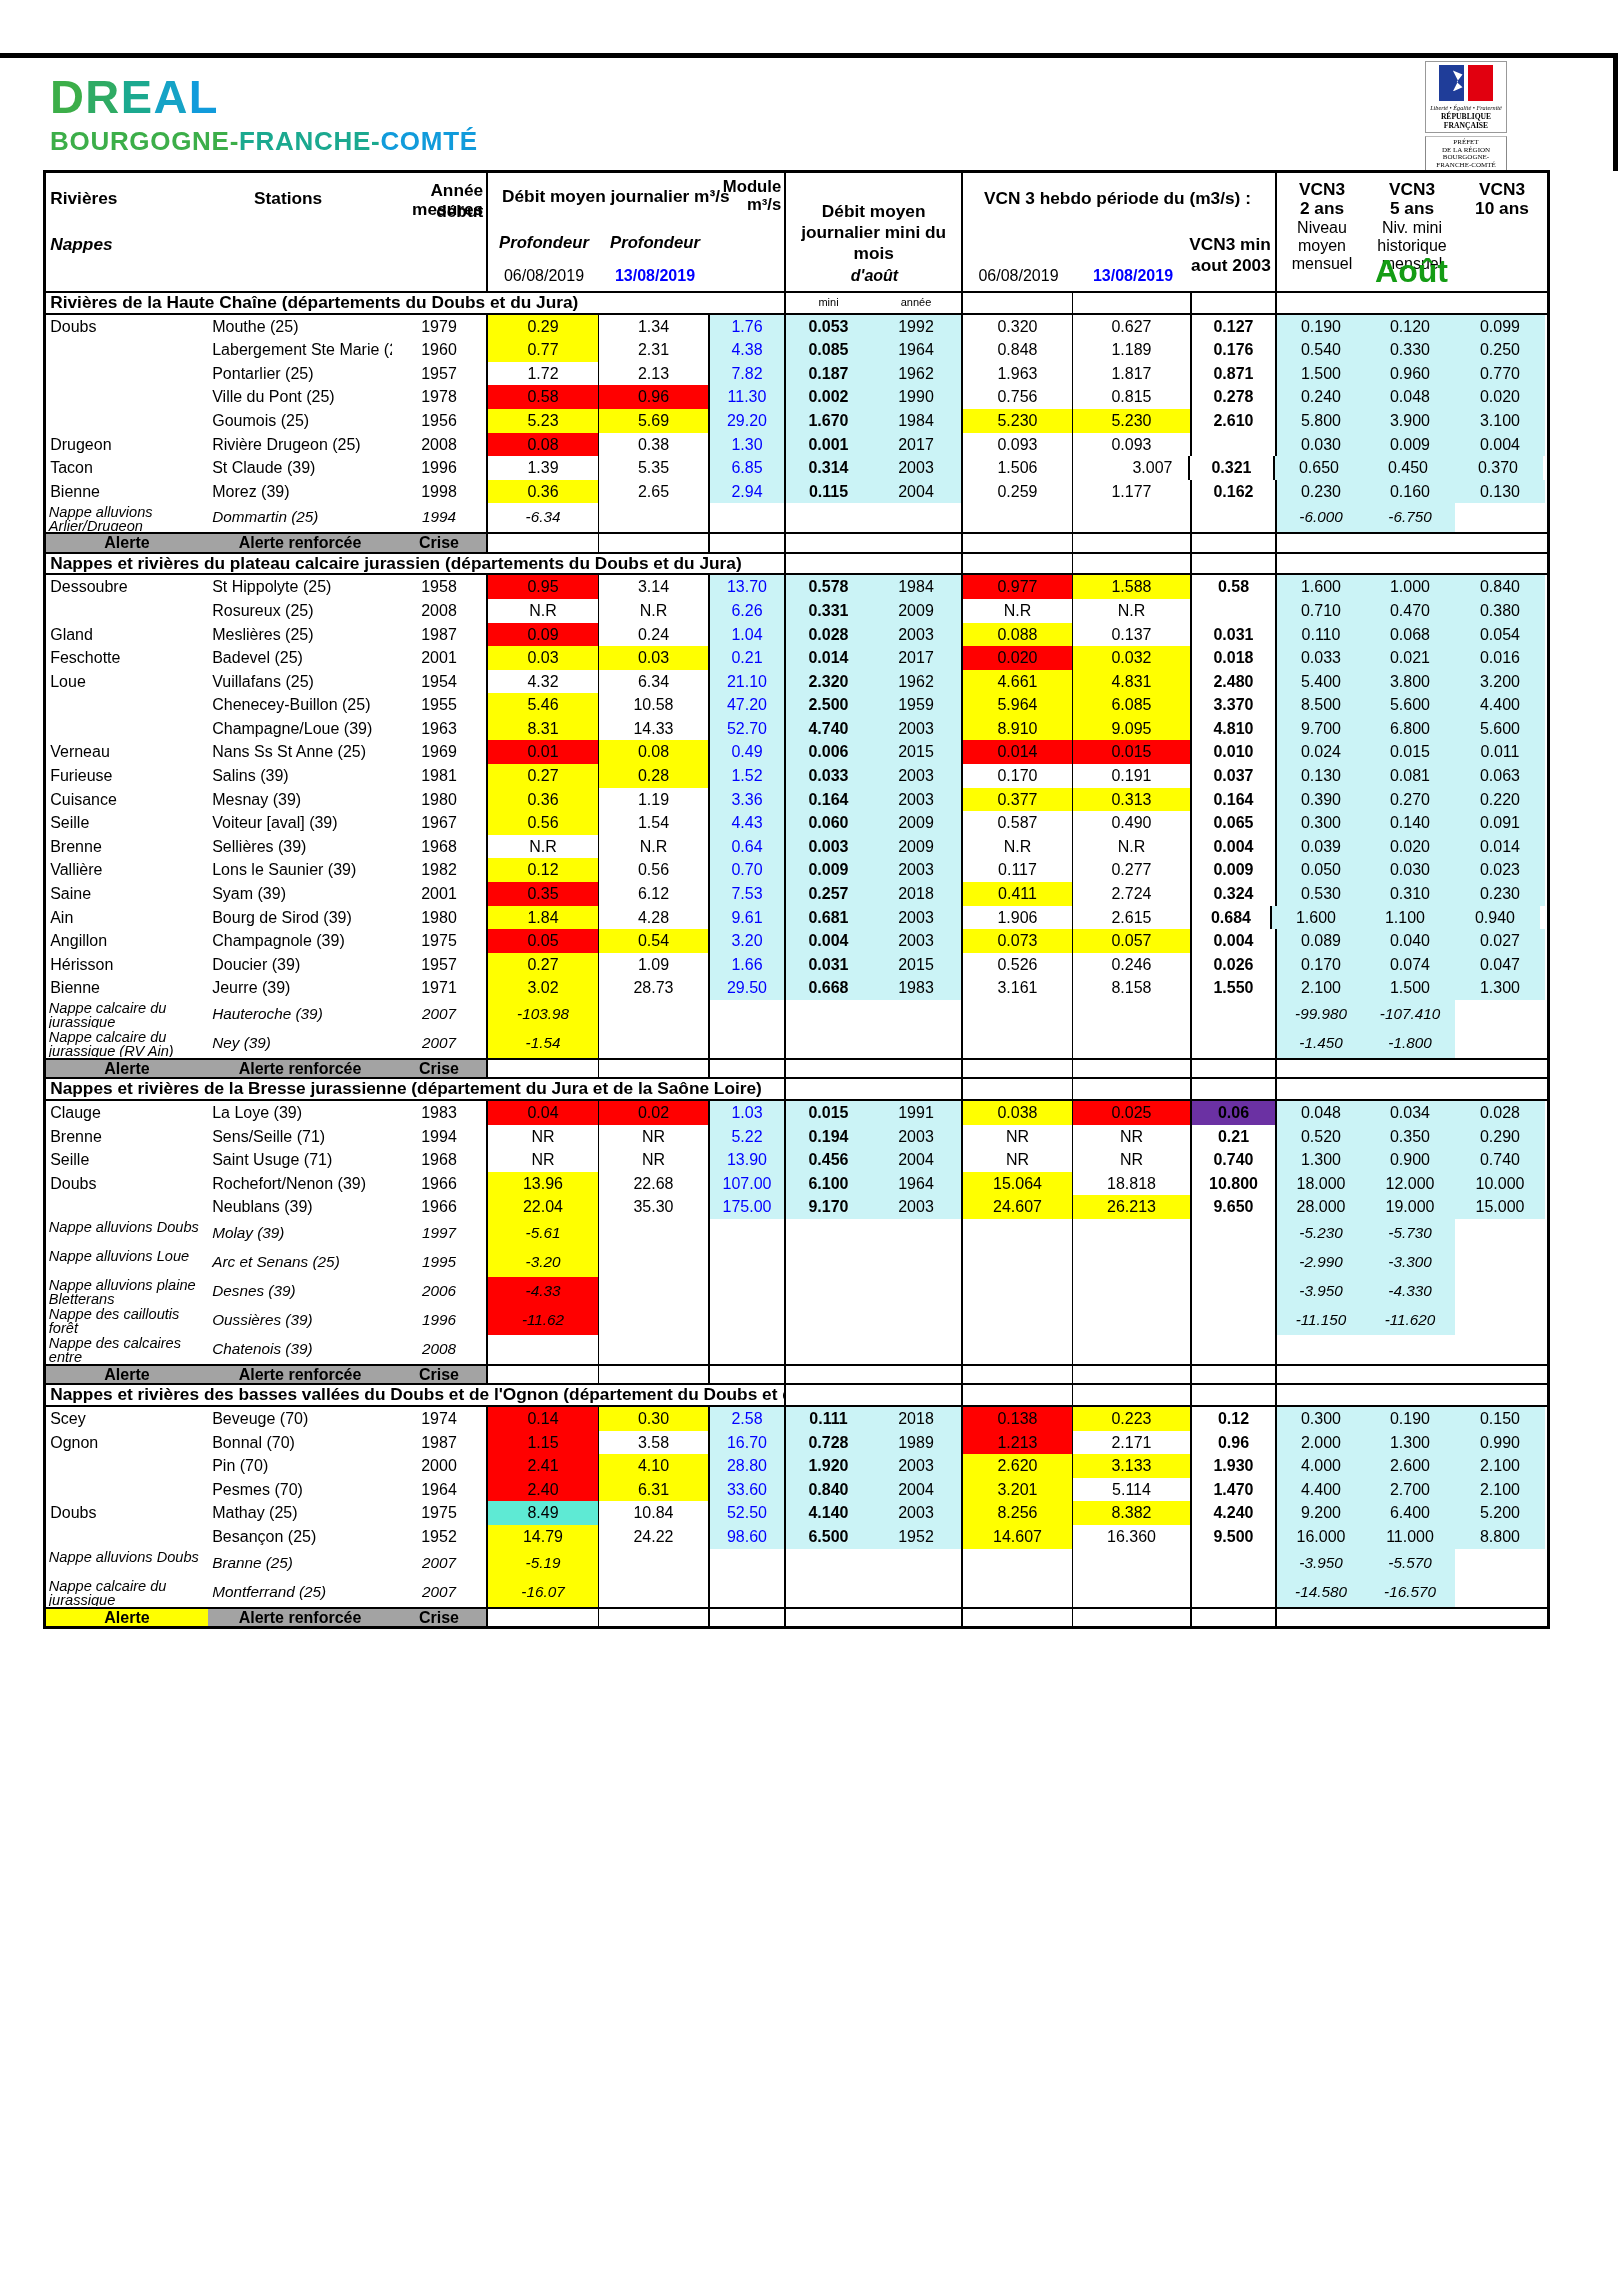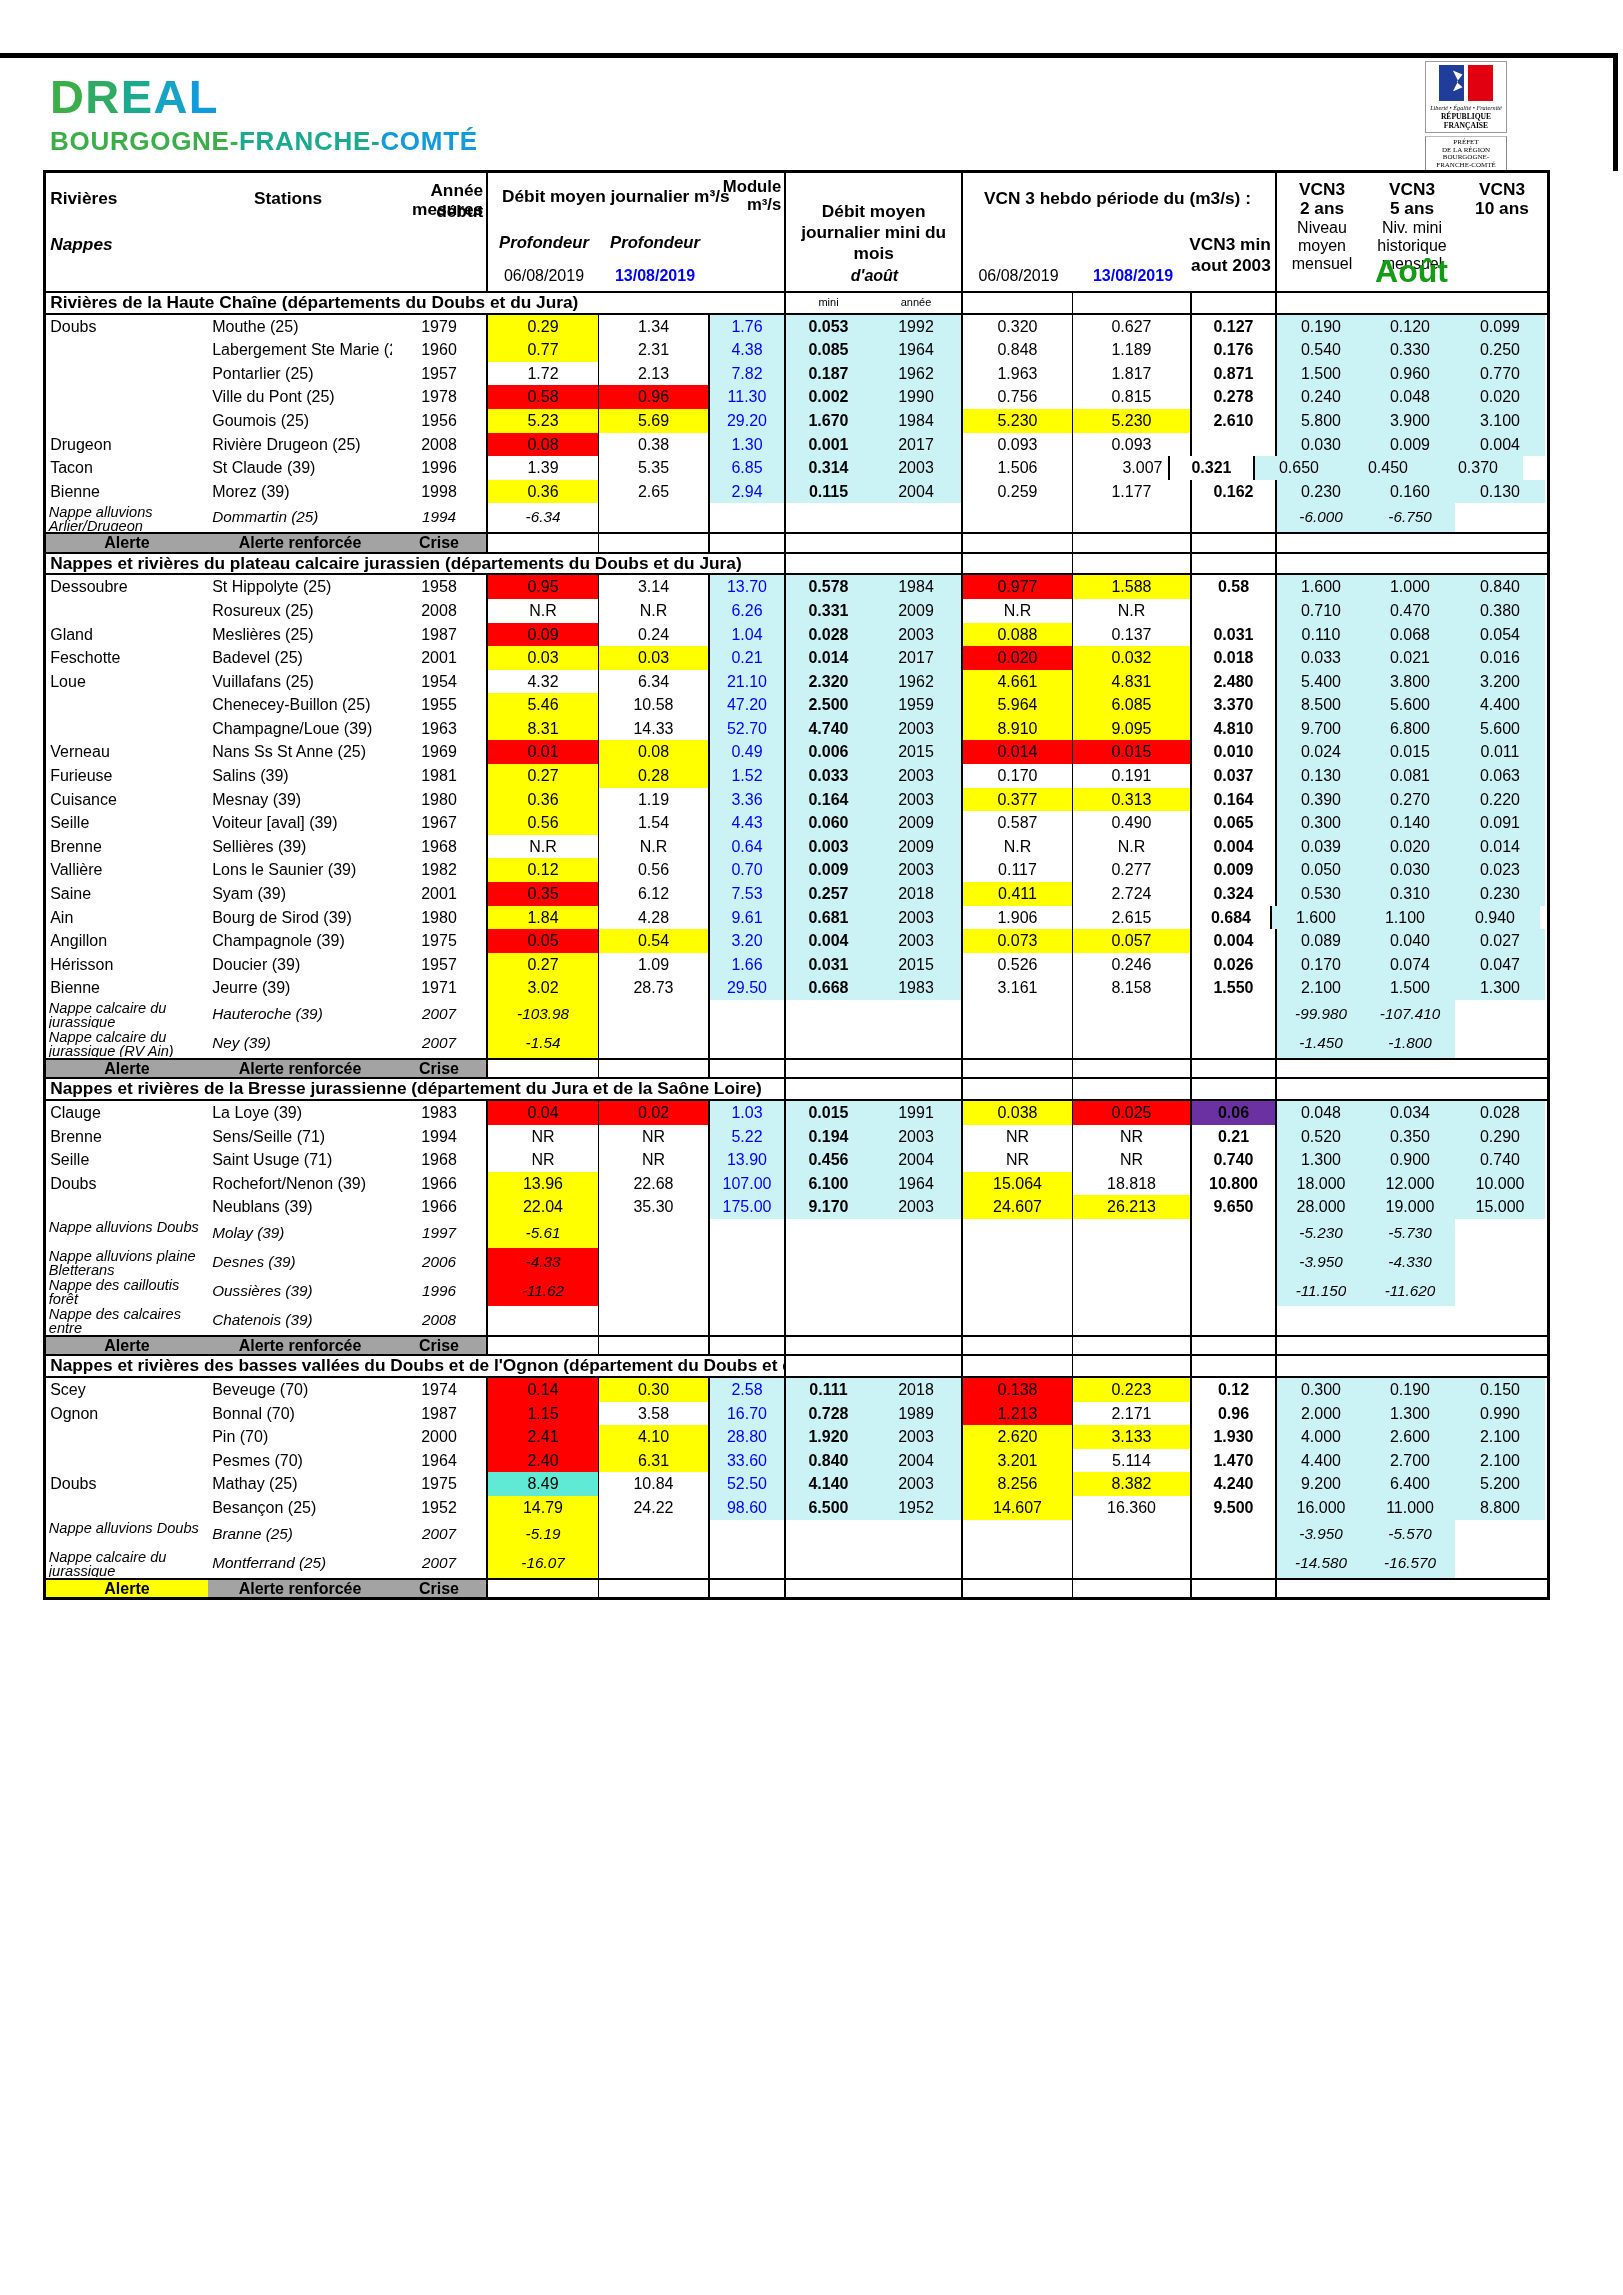--- a/index.html
+++ b/index.html
@@ -245,21 +245,21 @@
         <div class="row r-row">
           <div class="cell left" style="width: 162px;">Tacon</div>
           <div class="cell left" style="width: 184px;">St Claude (39)</div>
           <div class="cell " style="width: 94px;">1996</div>
           <div class="cell bL4" style="width: 112px;">1.39</div>
           <div class="cell bL2" style="width: 110px;">5.35</div>
           <div class="cell bL4 cyan modtx" style="width: 76px;">6.85</div>
           <div class="cell bL4 cyan b" style="width: 87px;">0.314</div>
           <div class="cell cyan" style="width: 90px;">2003</div>
           <div class="cell bL4" style="width: 111px;">1.506</div>
-          <div class="cell bL2" style="width: 96px; padding-left: 44px;">3.007</div>
+          <div class="cell bL2" style="width: 116px; padding-left: 44px;">3.007</div>
           <div class="cell bL4 b" style="width: 85px;">0.321</div>
           <div class="cell bL4 cyan" style="width: 90px;">0.650</div>
           <div class="cell cyan" style="width: 90px;">0.450</div>
           <div class="cell cyan" style="width: 90px;">0.370</div>
         </div>
         <div class="row r-row">
           <div class="cell left" style="width: 162px;">Bienne</div>
           <div class="cell left" style="width: 184px;">Morez (39)</div>
           <div class="cell " style="width: 94px;">1998</div>
           <div class="cell bL4" style="width: 112px; background: rgb(255, 255, 0);">0.36</div>
@@ -744,20 +744,36 @@
           <div class="cell bL4" style="width: 87px;"></div>
           <div class="cell " style="width: 90px;"></div>
           <div class="cell bL4" style="width: 111px;"></div>
           <div class="cell bL2" style="width: 118px;"></div>
           <div class="cell bL4" style="width: 85px;"></div>
           <div class="cell bL4 cyan" style="width: 90px;">-5.230</div>
           <div class="cell cyan" style="width: 90px;">-5.730</div>
           <div class="cell " style="width: 90px;"></div>
         </div>
         <div class="row n-row">
+          <div class="cell nlab" style="width: 162px;">Nappe alluvions Loue</div>
+          <div class="cell left" style="width: 184px;">Arc et Senans (25)</div>
+          <div class="cell " style="width: 94px;">1995</div>
+          <div class="cell bL4" style="width: 112px; background: rgb(255, 255, 0);">-3.20</div>
+          <div class="cell bL2" style="width: 110px;"></div>
+          <div class="cell bL4" style="width: 76px;"></div>
+          <div class="cell bL4" style="width: 87px;"></div>
+          <div class="cell " style="width: 90px;"></div>
+          <div class="cell bL4" style="width: 111px;"></div>
+          <div class="cell bL2" style="width: 118px;"></div>
+          <div class="cell bL4" style="width: 85px;"></div>
+          <div class="cell bL4 cyan" style="width: 90px;">-2.990</div>
+          <div class="cell cyan" style="width: 90px;">-3.300</div>
+          <div class="cell " style="width: 90px;"></div>
+        </div>
+        <div class="row n-row">
           <div class="cell nlab" style="width: 162px;">Nappe alluvions plaine<br>Bletterans</div>
           <div class="cell left" style="width: 184px;">Desnes (39)</div>
           <div class="cell " style="width: 94px;">2006</div>
           <div class="cell bL4" style="width: 112px; background: rgb(255, 0, 0);">-4.33</div>
           <div class="cell bL2" style="width: 110px;"></div>
           <div class="cell bL4" style="width: 76px;"></div>
           <div class="cell bL4" style="width: 87px;"></div>
           <div class="cell " style="width: 90px;"></div>
           <div class="cell bL4" style="width: 111px;"></div>
           <div class="cell bL2" style="width: 118px;"></div>

